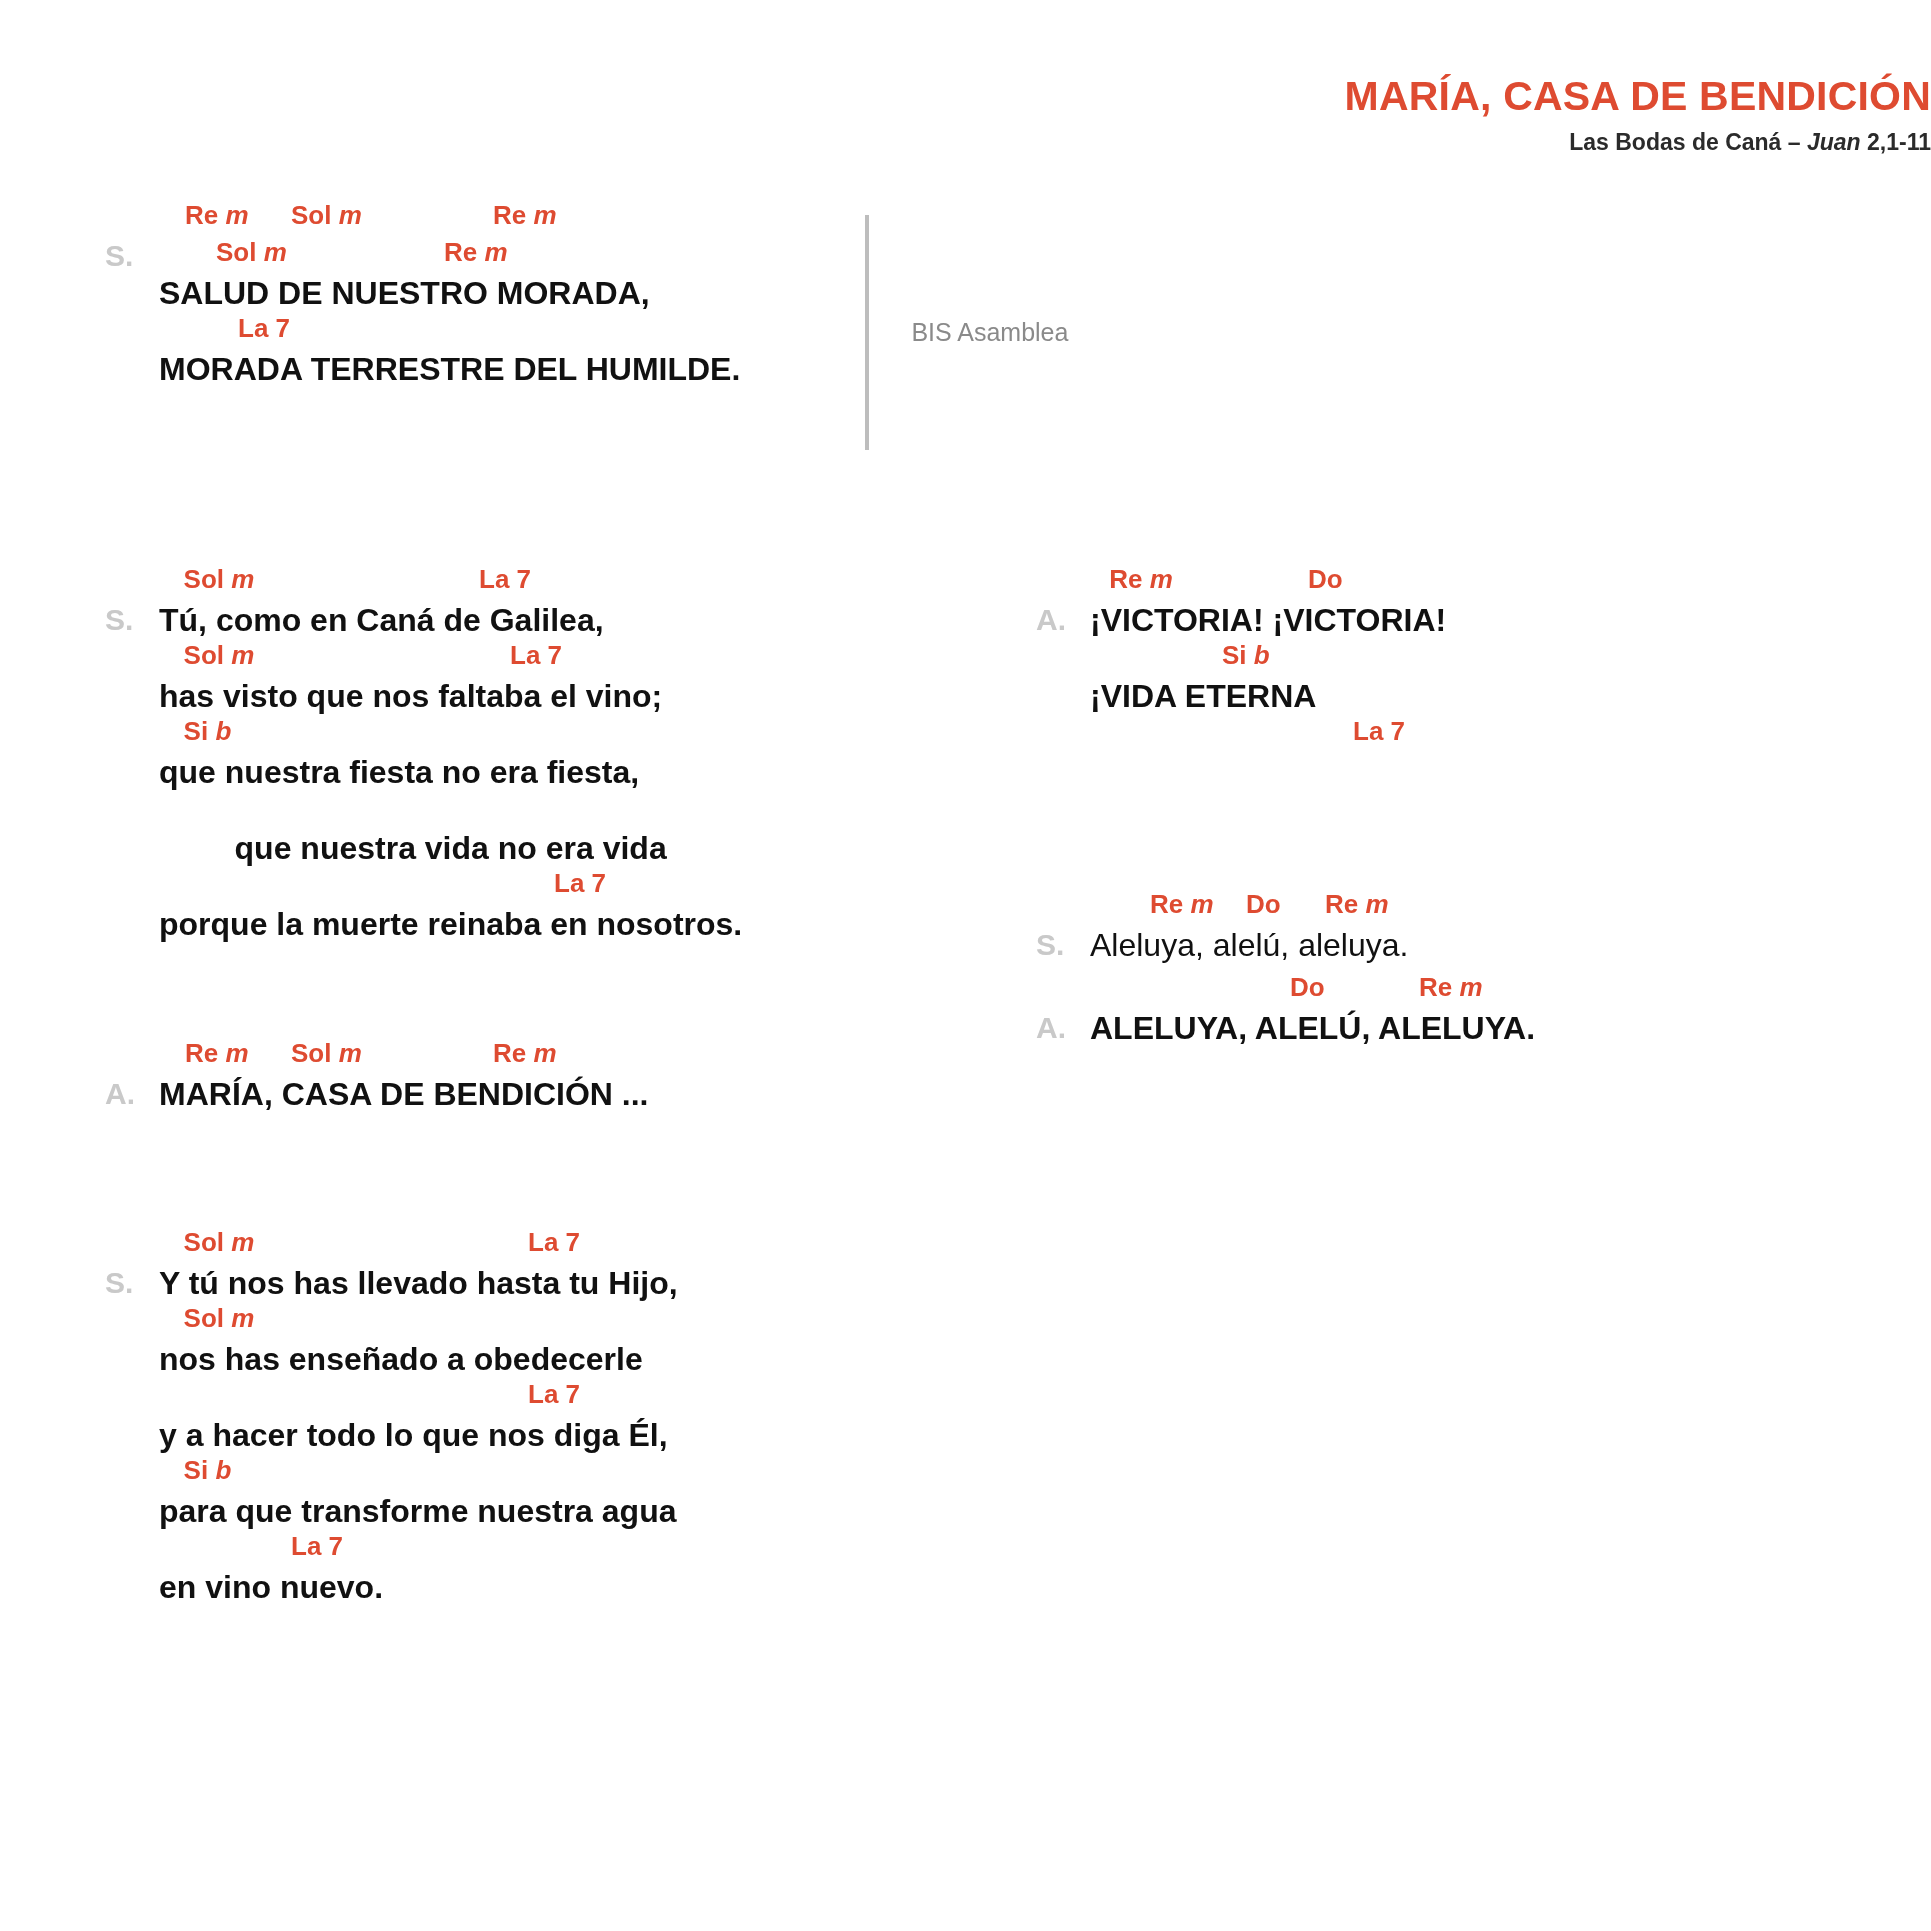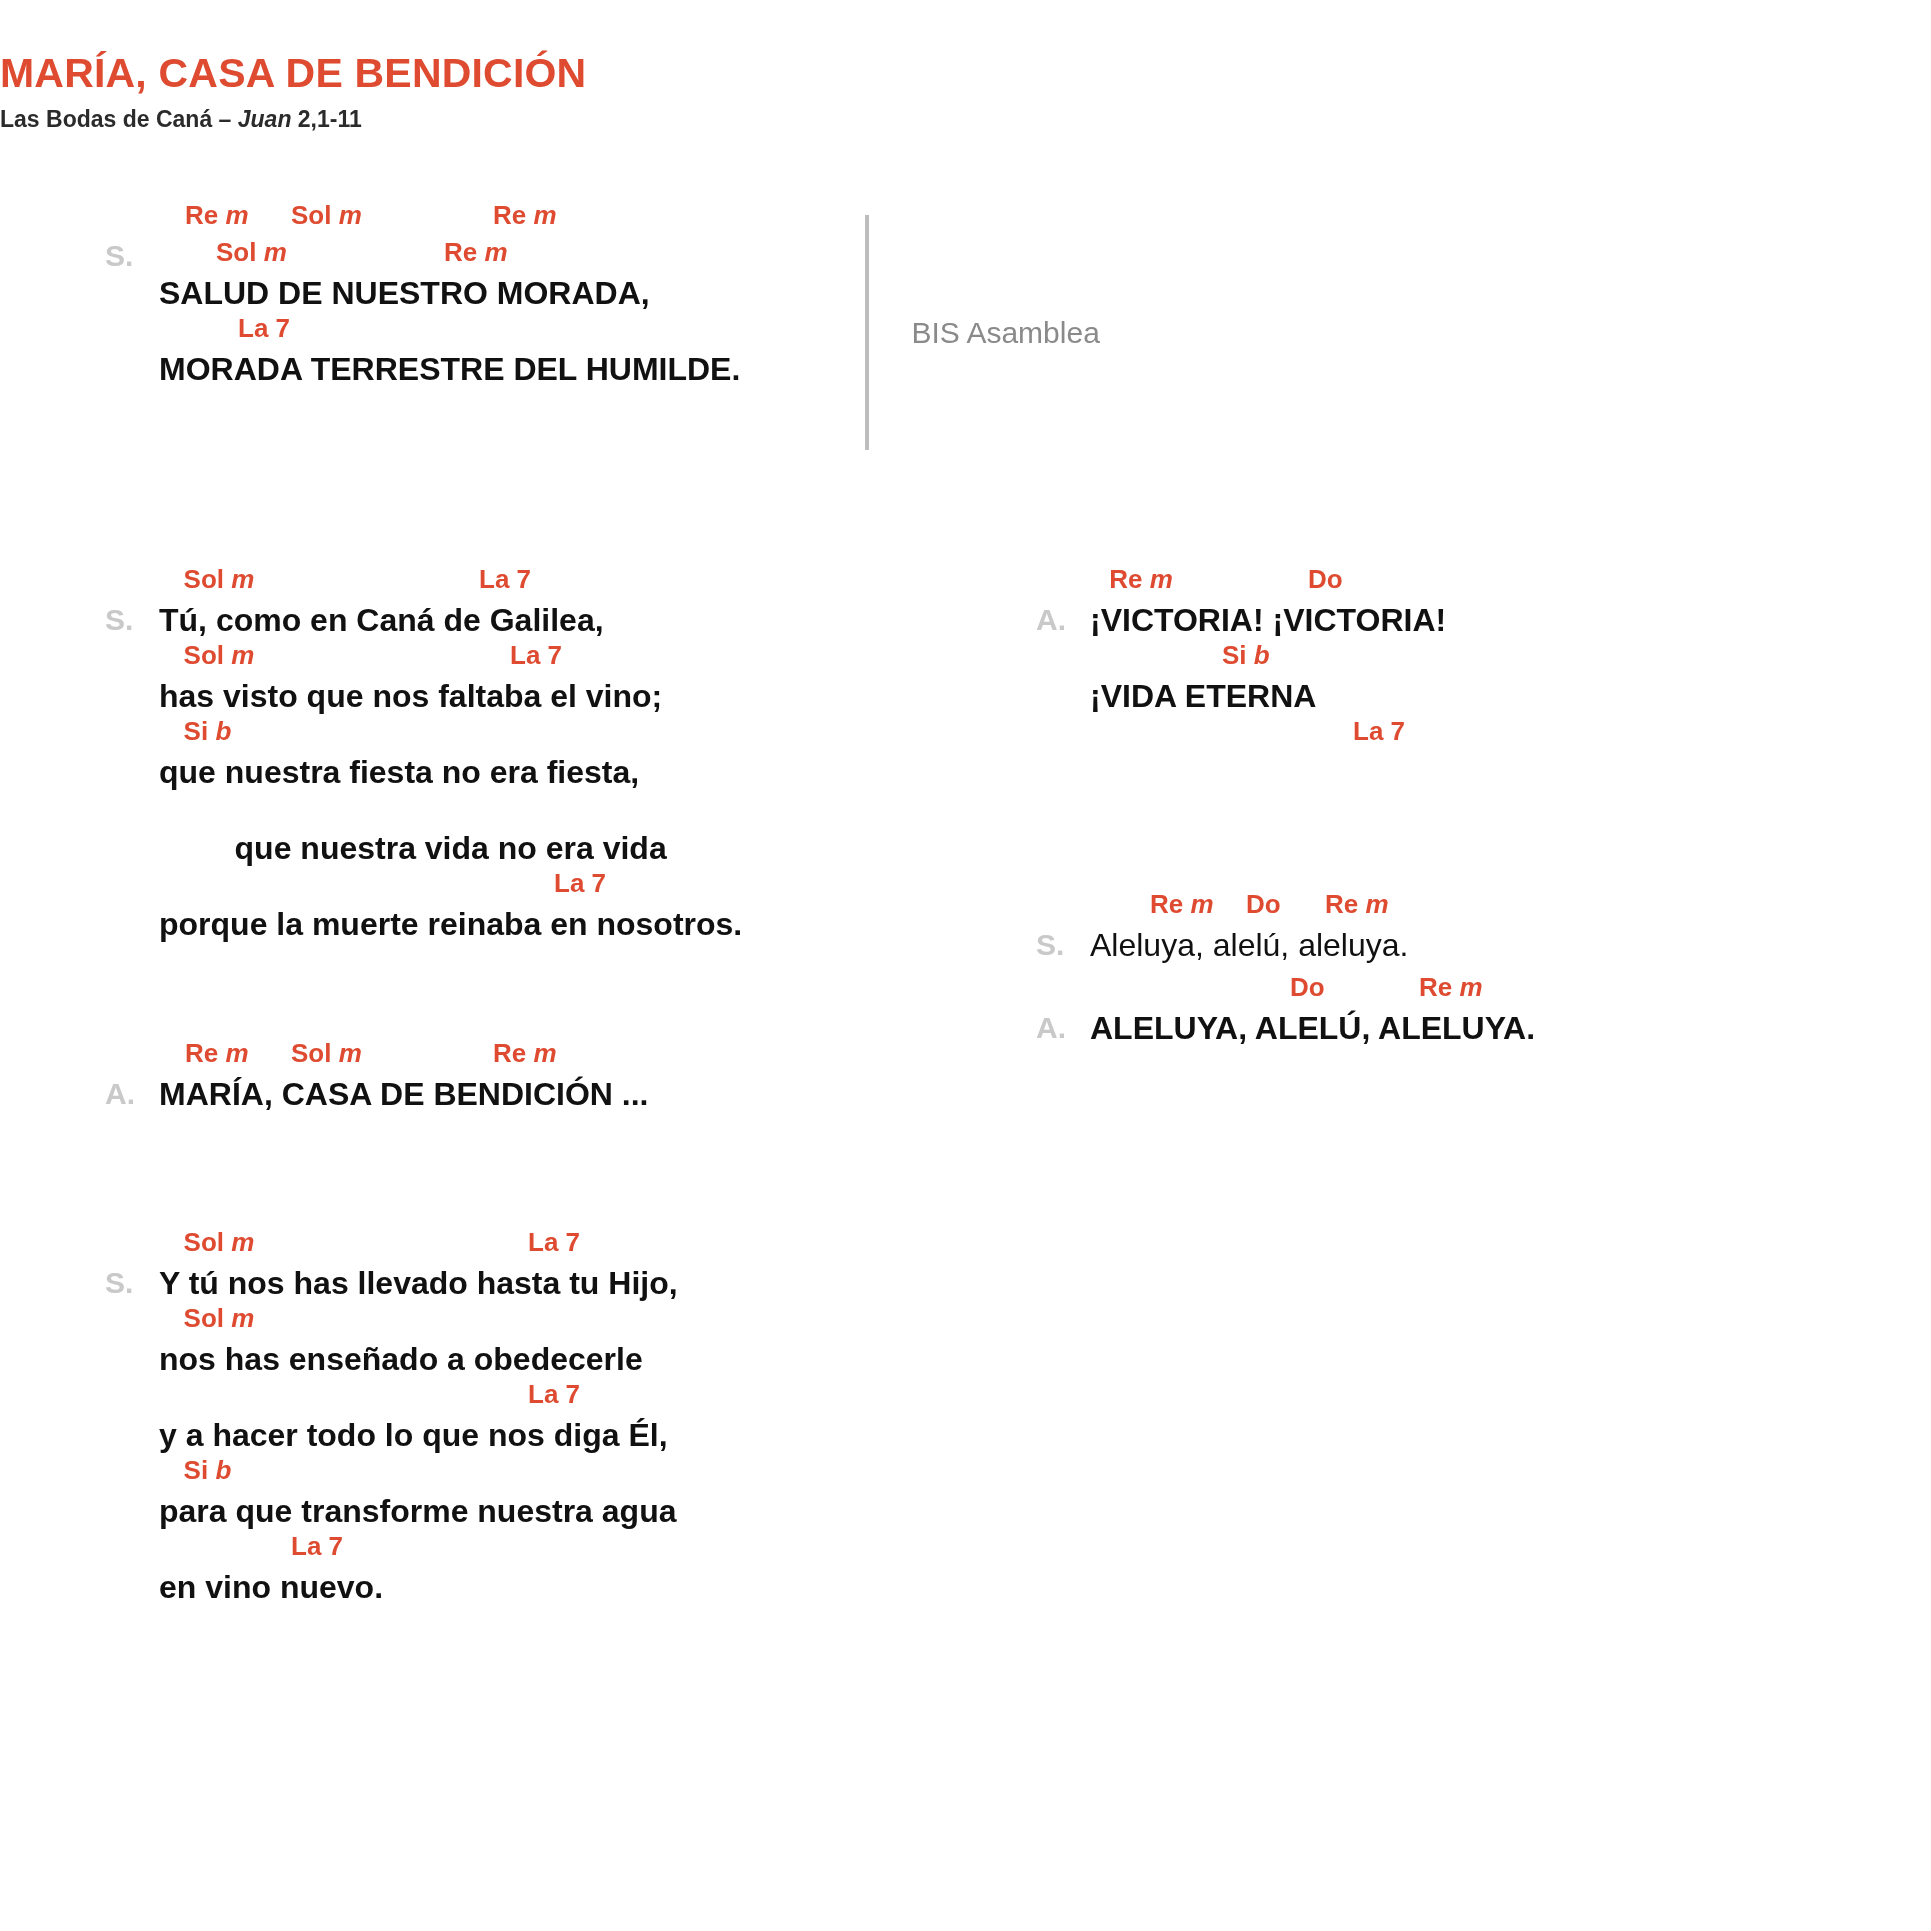--- a/index.html
+++ b/index.html
@@ -12,22 +12,22 @@
     height: 1931px;
     font-family: "Liberation Sans", sans-serif;
     color: #1a1a1a;
     position: relative;
     overflow: hidden;
   }
 
   
   .header {
     width: 100%;
-    text-align: left;
-    padding-top: 51px;
+    text-align: right;
+    padding-top: 74px;
   }
   .song-title {
     color: #DE4B31;
     font-size: 41px;
     font-weight: bold;
     letter-spacing: 0.2px;
     line-height: 1.1;
     margin: 0;
   }
   .song-subtitle {
@@ -121,21 +121,21 @@
   }
   .bis-bar {
     width: 4.4px;
     height: 235px;
     background: #bdbdbd;
     flex: 0 0 4.4px;
   }
   .bis-label {
     margin-left: 42px;
     color: #8a8a8a;
-    font-size: 30px;
+    font-size: 25px;
     font-weight: normal;
     white-space: pre;
   }
 </style>
 </head>
 <body>
 
 <div class="header">
   <div class="song-title">MARÍA, CASA DE BENDICIÓN</div>
   <div class="song-subtitle">

